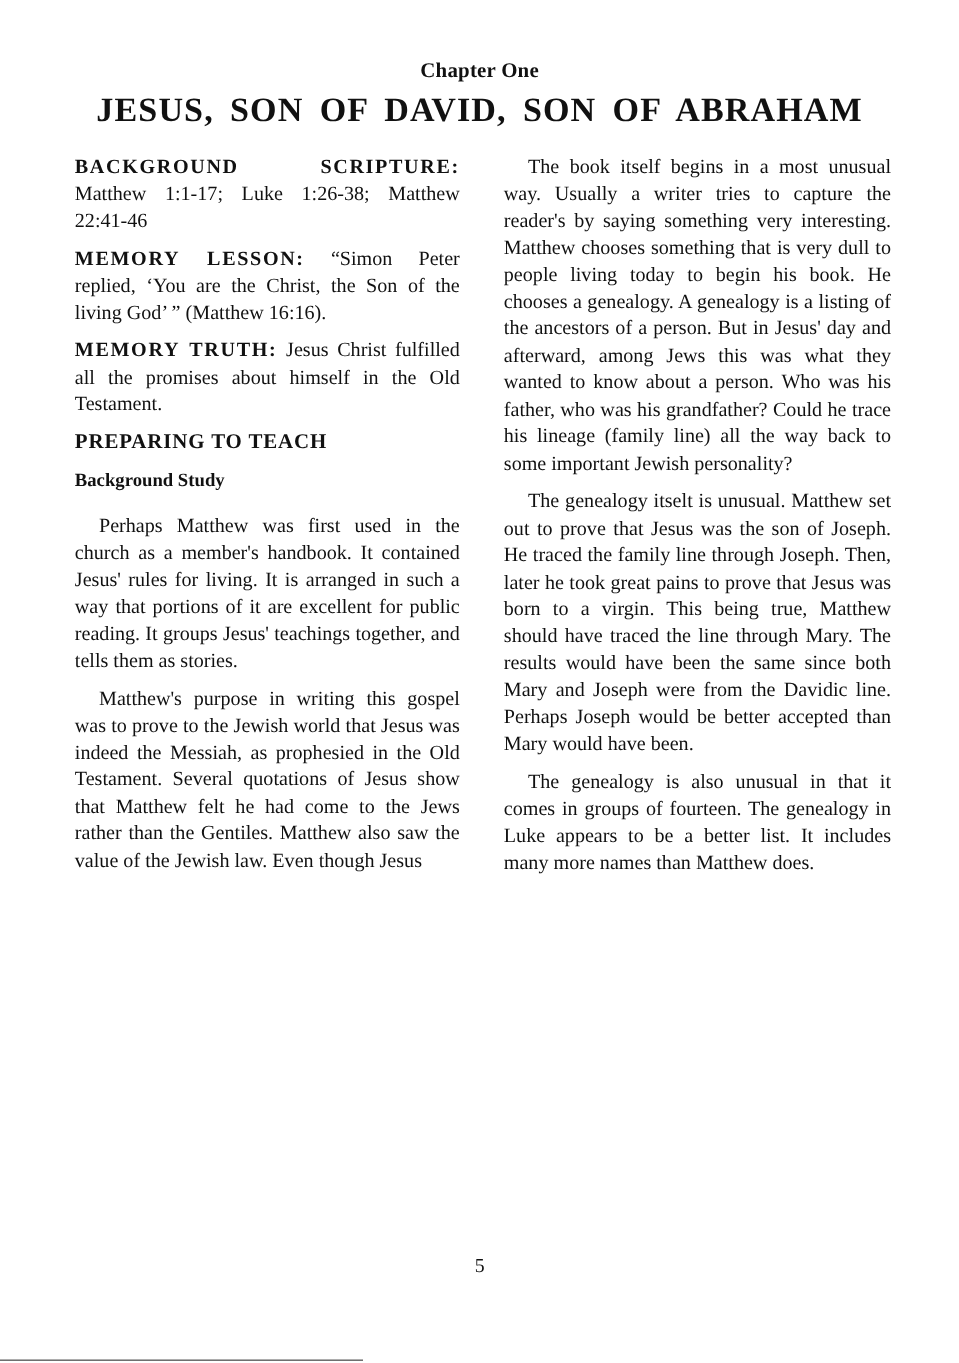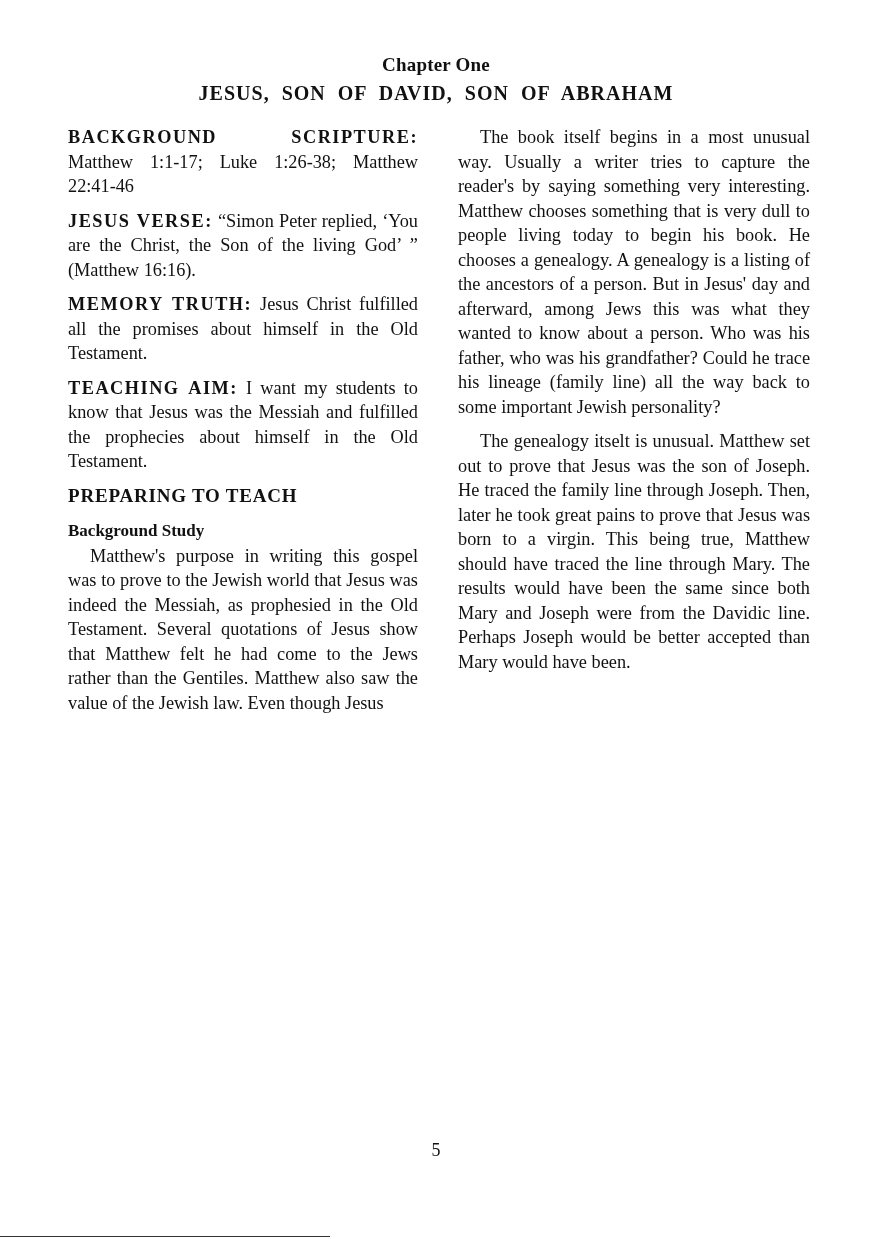--- a/index.html
+++ b/index.html
@@ -1,60 +1,58 @@
 <!DOCTYPE html>
 <html><head>
 <meta charset="utf-8">
 <style>
   html, body { margin: 0; padding: 0; background: #ffffff; }
   body { width: 872px; height: 1239px; position: relative; overflow: hidden;
          font-family: "Liberation Serif", "DejaVu Serif", serif; color: #111; }
   .chapter { position: absolute; top: 54px; left: 0; width: 872px; text-align: center;
              font-weight: bold; font-size: 19px; letter-spacing: 0.2px; }
   .title { position: absolute; top: 82px; left: 0; width: 872px; text-align: center;
-           font-weight: bold; font-size: 20px; letter-spacing: 1px; word-spacing: 6px; }
-  .col { position: absolute; top: 125px; width: 350px; font-size: 18.3px; line-height: 24.5px; }
+           font-weight: bold; font-size: 31px; letter-spacing: 1px; word-spacing: 6px; }
+  .col { position: absolute; top: 139px; width: 350px; font-size: 18.3px; line-height: 24.5px; }
   .col.left { left: 68px; }
   .col.right { left: 458px; width: 352px; }
   .blk { margin: 0 0 10px 0; text-align: justify; text-align-last: left; }
   .lbl { font-weight: bold; letter-spacing: 1.5px; }
   .h { font-weight: bold; font-size: 19px; letter-spacing: 0.8px; margin: 0 0 11px 0; }
-  .sub { font-weight: bold; font-size: 17px; margin: 0 0 0 0; }
+  .sub { font-weight: bold; font-size: 17px; margin: 0 0 16px 0; }
   .p { text-indent: 22px; text-align: justify; margin: 0 0 10px 0; }
   .pageno { position: absolute; top: 1140px; left: 0; width: 872px; text-align: center;
             font-size: 18px; }
   .rule { position: absolute; top: 1236px; left: 0; width: 330px; height: 1px; background: #333; }
 </style>
 </head>
 <body>
 
 <div class="chapter">Chapter One</div>
 <div class="title">JESUS, SON OF DAVID, SON OF ABRAHAM</div>
 
 <div class="col left">
   <div class="blk">
     <span class="lbl">BACKGROUND SCRIPTURE:</span>
     <span>Matthew 1:1-17; Luke 1:26-38; Matthew 22:41-46</span>
   </div>
   <div class="blk">
-    <span class="lbl">JESUS VERSE:</span>
+    <span class="lbl">MEMORY LESSON:</span>
     <span>“Simon Peter replied, ‘You are the Christ, the Son of the living God’ ” (Matthew 16:16).</span>
   </div>
   <div class="blk">
     <span class="lbl">MEMORY TRUTH:</span>
     <span>Jesus Christ fulfilled all the promises about himself in the Old Testament.</span>
   </div>
-  <div class="blk">
-    <span class="lbl">TEACHING AIM:</span>
-    <span>I want my students to know that Jesus was the Messiah and fulfilled the prophecies about himself in the Old Testament.</span>
-  </div>
   <div class="h">PREPARING TO TEACH</div>
   <div class="sub">Background Study</div>
+  <p class="p">Perhaps Matthew was first used in the church as a member's handbook. It contained Jesus' rules for living. It is arranged in such a way that portions of it are excellent for public reading. It groups Jesus' teachings together, and tells them as stories.</p>
   <p class="p">Matthew's purpose in writing this gospel was to prove to the Jewish world that Jesus was indeed the Messiah, as prophesied in the Old Testament. Several quotations of Jesus show that Matthew felt he had come to the Jews rather than the Gentiles. Matthew also saw the value of the Jewish law. Even though Jesus</p>
 </div>
 
 <div class="col right">
   <p class="p">The book itself begins in a most unusual way. Usually a writer tries to capture the reader's by saying something very interesting. Matthew chooses something that is very dull to people living today to begin his book. He chooses a genealogy. A genealogy is a listing of the ancestors of a person. But in Jesus' day and afterward, among Jews this was what they wanted to know about a person. Who was his father, who was his grandfather? Could he trace his lineage (family line) all the way back to some important Jewish personality?</p>
   <p class="p">The genealogy itselt is unusual. Matthew set out to prove that Jesus was the son of Joseph. He traced the family line through Joseph. Then, later he took great pains to prove that Jesus was born to a virgin. This being true, Matthew should have traced the line through Mary. The results would have been the same since both Mary and Joseph were from the Davidic line. Perhaps Joseph would be better accepted than Mary would have been.</p>
+  <p class="p">The genealogy is also unusual in that it comes in groups of fourteen. The genealogy in Luke appears to be a better list. It includes many more names than Matthew does.</p>
 </div>
 
 <div class="pageno">5</div>
 <div class="rule"></div>
 
 </body></html>

